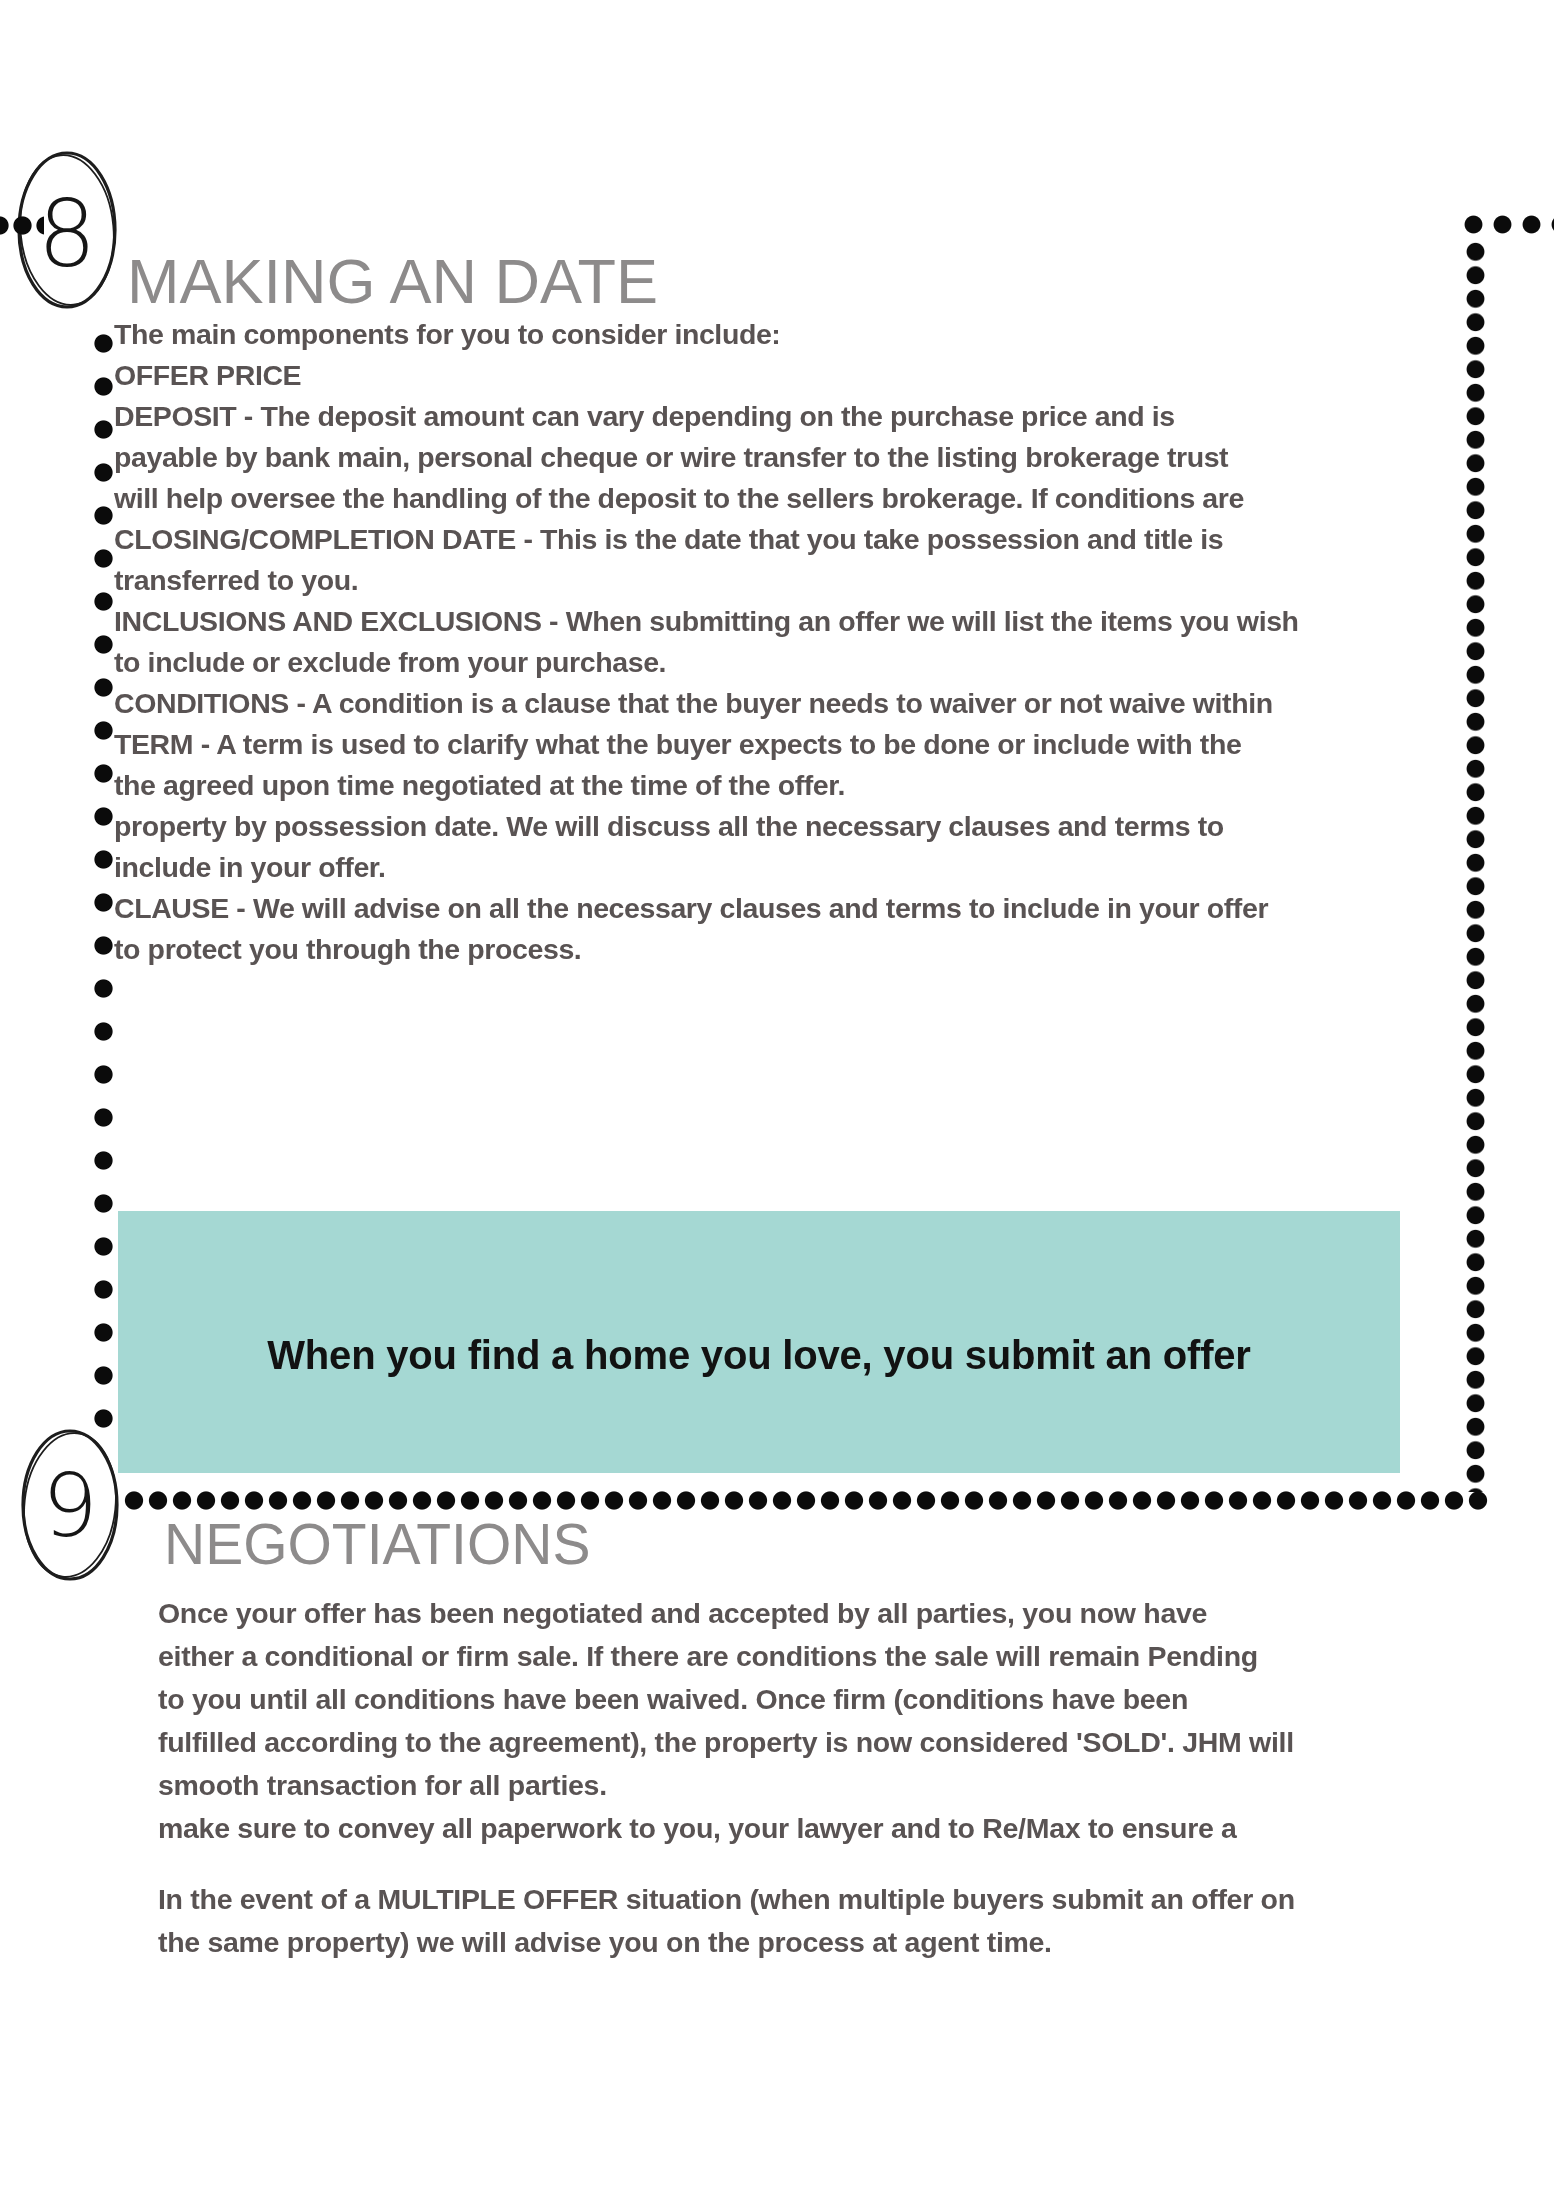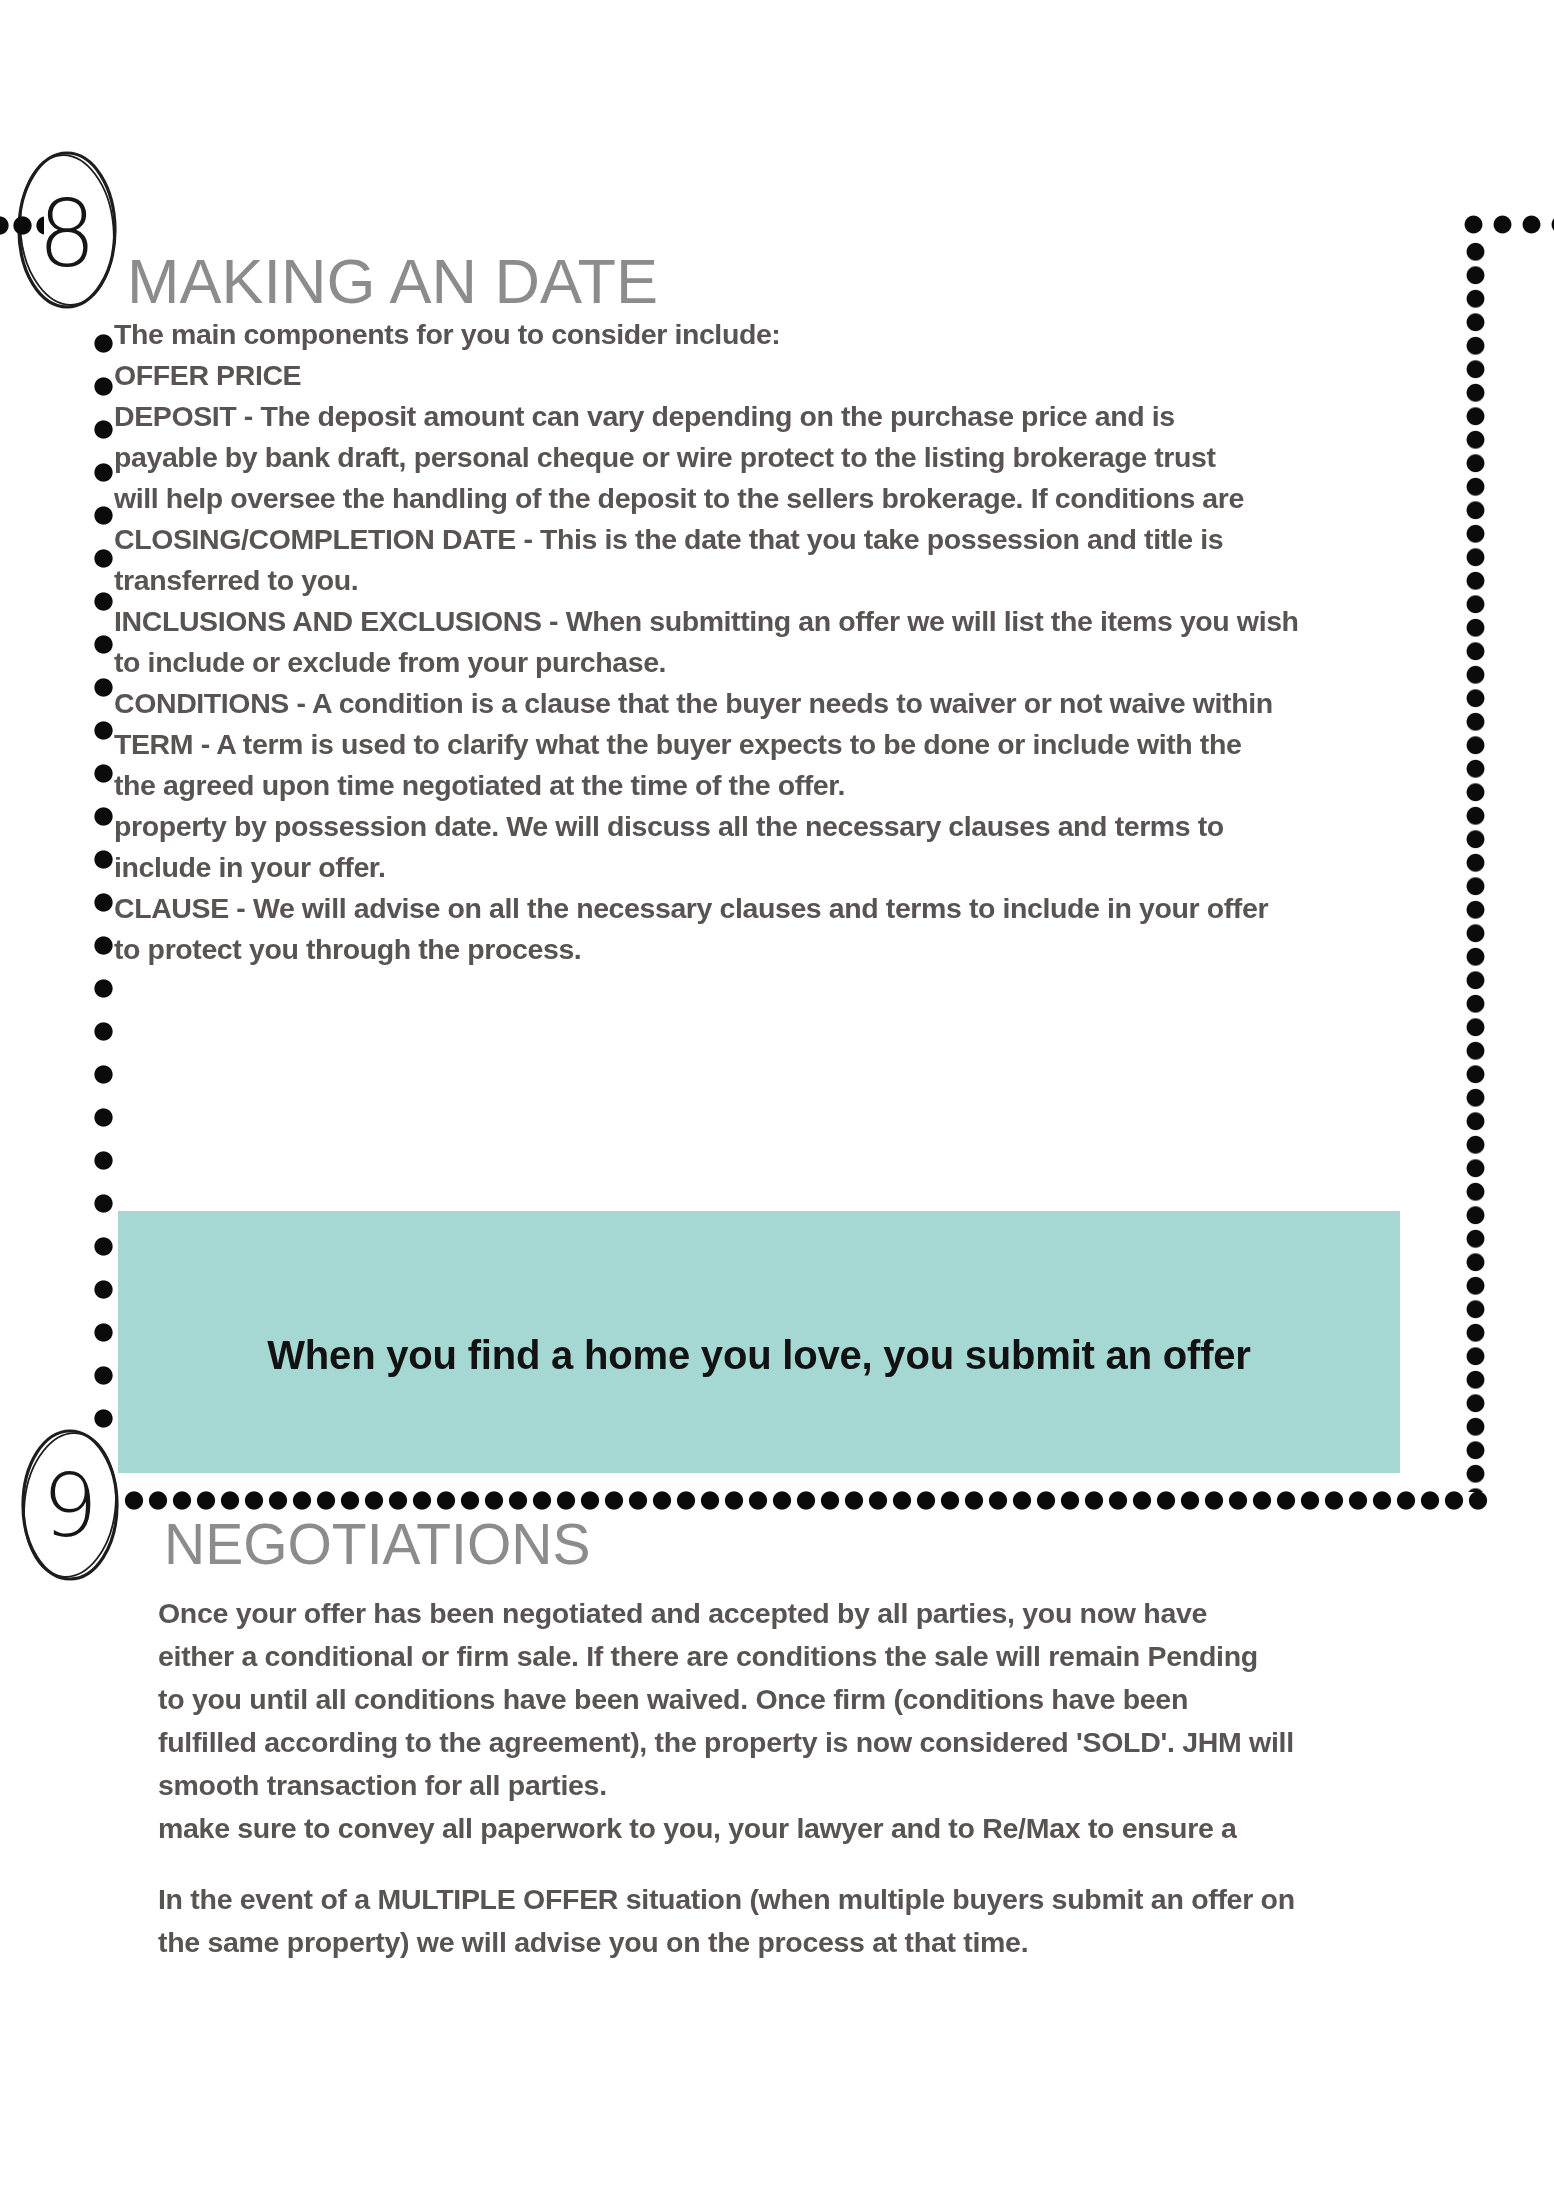--- a/index.html
+++ b/index.html
@@ -76,21 +76,21 @@
       <ellipse cx="53" cy="82" rx="46.5" ry="75" fill="none" stroke="#1d1d1d" stroke-width="1.8" transform="rotate(-5 53 82)"></ellipse>
     </svg>
     <div class="num">8</div>
   </div>
 
   <div class="bigtitle" id="title8">MAKING AN DATE</div>
   <div class="bodyblock" id="list8">
       <div class="tline">The main components for you to consider include:</div>
       <div class="tline">OFFER PRICE</div>
       <div class="tline">DEPOSIT - The deposit amount can vary depending on the purchase price and is</div>
-      <div class="tline">payable by bank draft, personal cheque or wire protect to the listing brokerage trust</div>
+      <div class="tline">payable by bank main, personal cheque or wire transfer to the listing brokerage trust</div>
       <div class="tline">will help oversee the handling of the deposit to the sellers brokerage. If conditions are</div>
       <div class="tline">CLOSING/COMPLETION DATE - This is the date that you take possession and title is</div>
       <div class="tline">transferred to you.</div>
       <div class="tline">INCLUSIONS AND EXCLUSIONS - When submitting an offer we will list the items you wish</div>
       <div class="tline">to include or exclude from your purchase.</div>
       <div class="tline">CONDITIONS - A condition is a clause that the buyer needs to waiver or not waive within</div>
       <div class="tline">TERM - A term is used to clarify what the buyer expects to be done or include with the</div>
       <div class="tline">the agreed upon time negotiated at the time of the offer.</div>
       <div class="tline">property by possession date. We will discuss all the necessary clauses and terms to</div>
       <div class="tline">include in your offer.</div>
@@ -118,16 +118,16 @@
   <div class="bodyblock" id="negpara1">
       <div class="tline">Once your offer has been negotiated and accepted by all parties, you now have</div>
       <div class="tline">either a conditional or firm sale. If there are conditions the sale will remain Pending</div>
       <div class="tline">to you until all conditions have been waived. Once firm (conditions have been</div>
       <div class="tline">fulfilled according to the agreement), the property is now considered 'SOLD'. JHM will</div>
       <div class="tline">smooth transaction for all parties.</div>
       <div class="tline">make sure to convey all paperwork to you, your lawyer and to Re/Max to ensure a</div>
     </div>
   <div class="bodyblock" id="negpara2">
       <div class="tline">In the event of a MULTIPLE OFFER situation (when multiple buyers submit an offer on</div>
-      <div class="tline">the same property) we will advise you on the process at that time.</div>
+      <div class="tline">the same property) we will advise you on the process at agent time.</div>
     </div>
 
 </div>
 
 </body></html>

